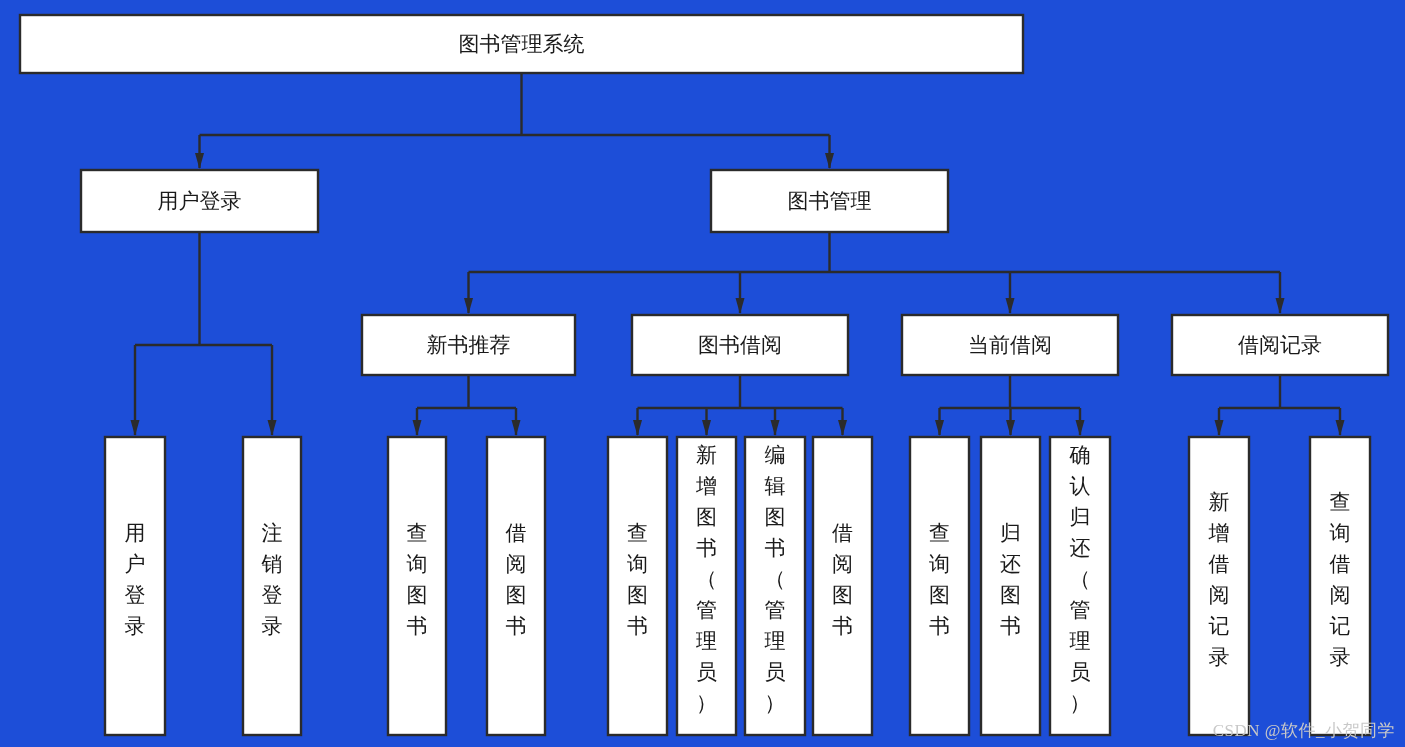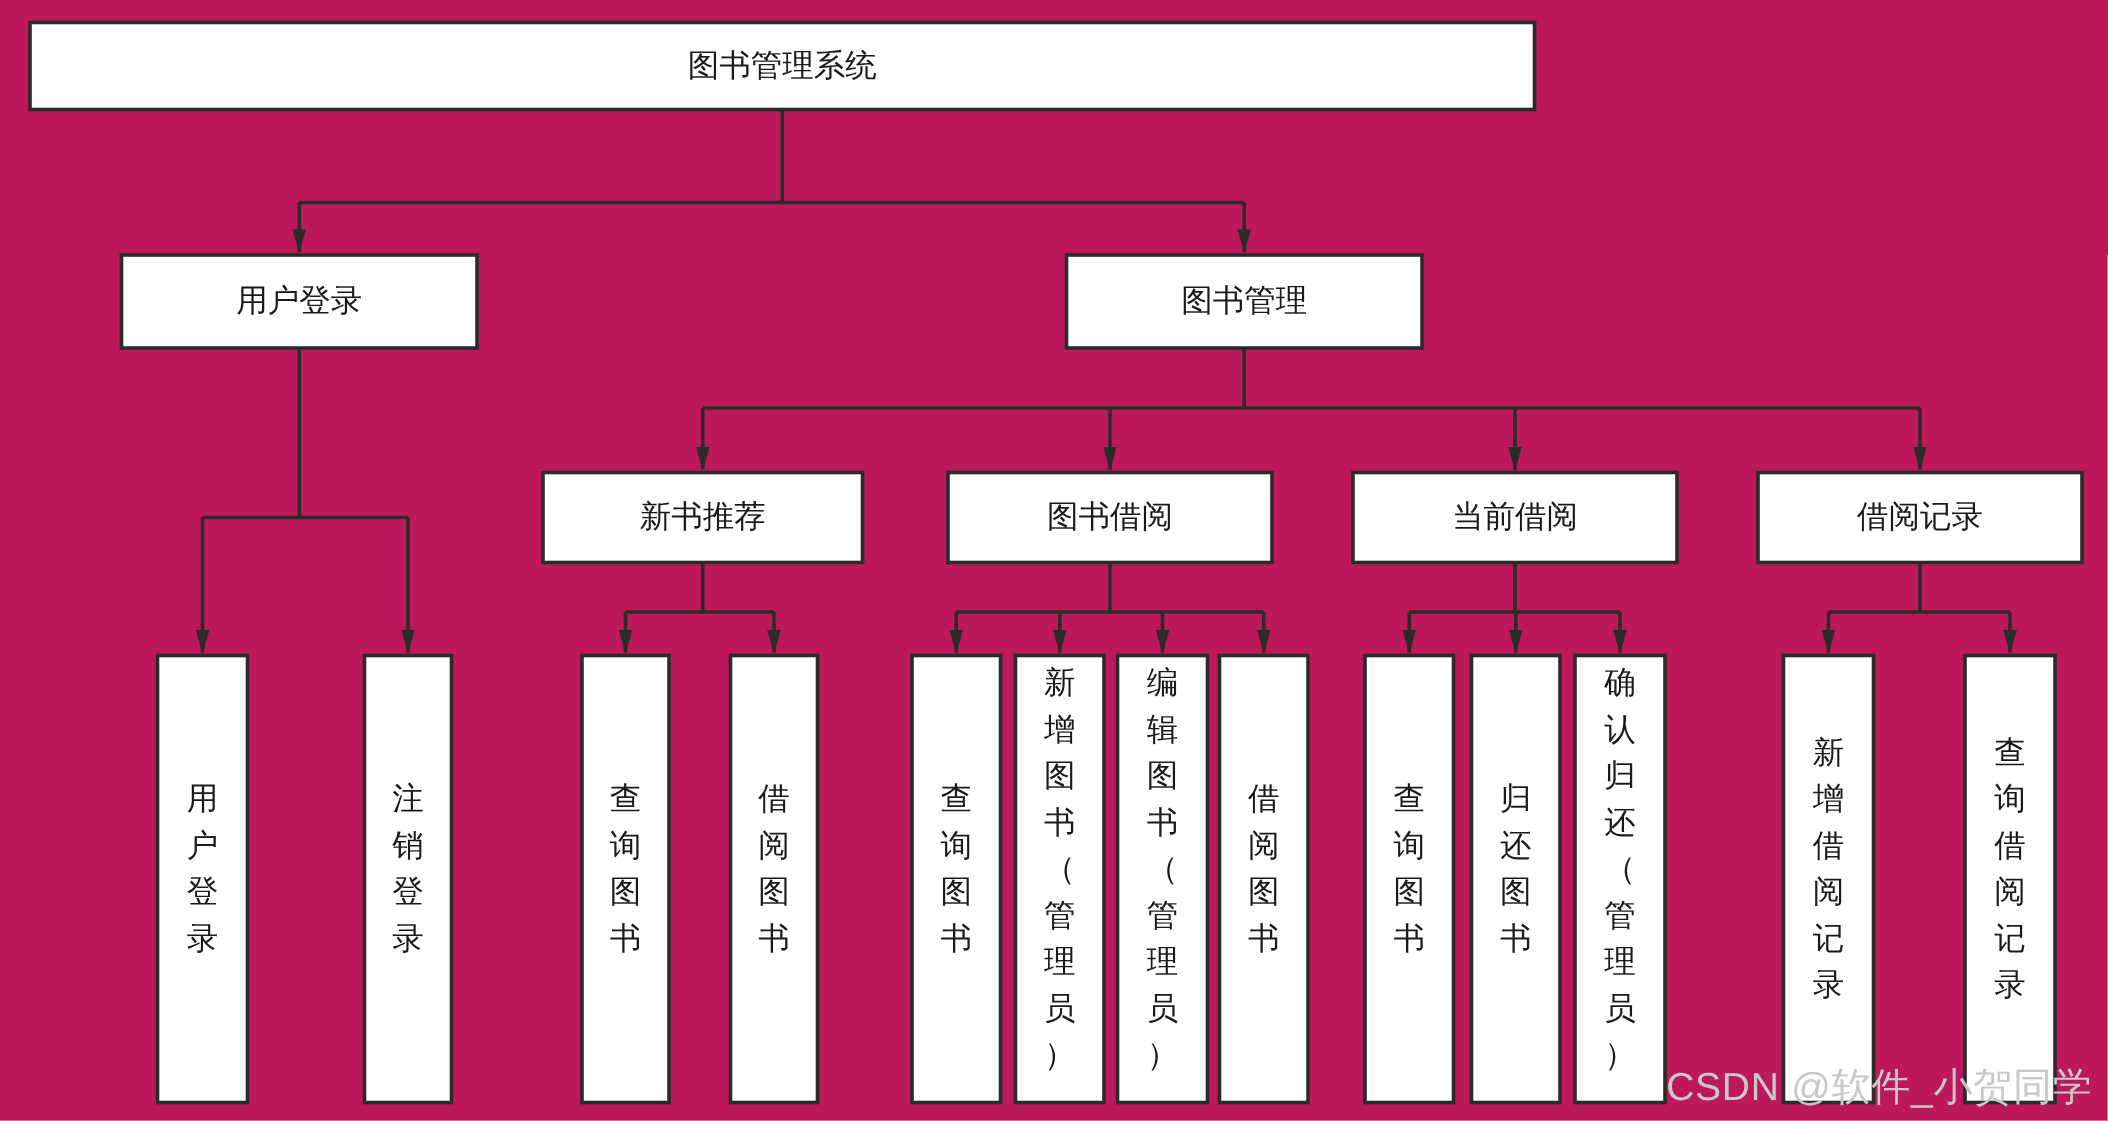--- a/index.html
+++ b/index.html
@@ -1,36 +1,36 @@
 <!DOCTYPE html>
 <html><head>
 <meta charset="utf-8">
 <style>
   html,body{margin:0;padding:0;background:#ffffff;}
   body{
     width:1405px;height:747px;overflow:hidden;
     font-family:"Liberation Sans","DejaVu Sans",sans-serif;
   }
-  #diagram-root{position:relative;width:1405px;height:747px;background:#be185d;}
+  #diagram-root{position:relative;width:1405px;height:747px;background:#1d4ed8;}
   svg#flow{position:absolute;left:0;top:0;width:1405px;height:747px;}
   .node-box{fill:#ffffff;stroke:#2b2b2b;stroke-width:2.4;}
   .edge{stroke:#2b2b2b;stroke-width:2.4;fill:none;}
   .arrow-head{fill:#2b2b2b;stroke:none;}
   .node-label-h{
     font-family:"Liberation Sans","DejaVu Sans",sans-serif;
     font-size:21px;fill:#1a1a1a;text-anchor:middle;dominant-baseline:middle;
   }
   .node-label-v{
     font-family:"Liberation Sans","DejaVu Sans",sans-serif;
     font-size:21px;fill:#1a1a1a;
   }
   .watermark{
     position:absolute;right:10px;bottom:5px;
-    font-family:Liberation Sans, sans-serif;
-    font-size:26px;color:#c8c8c8;white-space:nowrap;letter-spacing:0.5px;
+    font-family:Liberation Serif, serif;
+    font-size:17px;color:#c8c8c8;white-space:nowrap;letter-spacing:0.5px;
   }
 </style>
 </head>
 <body>
 
 <div id="diagram-root">
   <svg id="flow" viewBox="0 0 1405 747" xmlns="http://www.w3.org/2000/svg">
     <g id="edges-layer">
         <path d="M 521.5 73 L 521.5 135" class="edge"></path>
         <path d="M 199.5 135 L 829.5 135" class="edge"></path>

